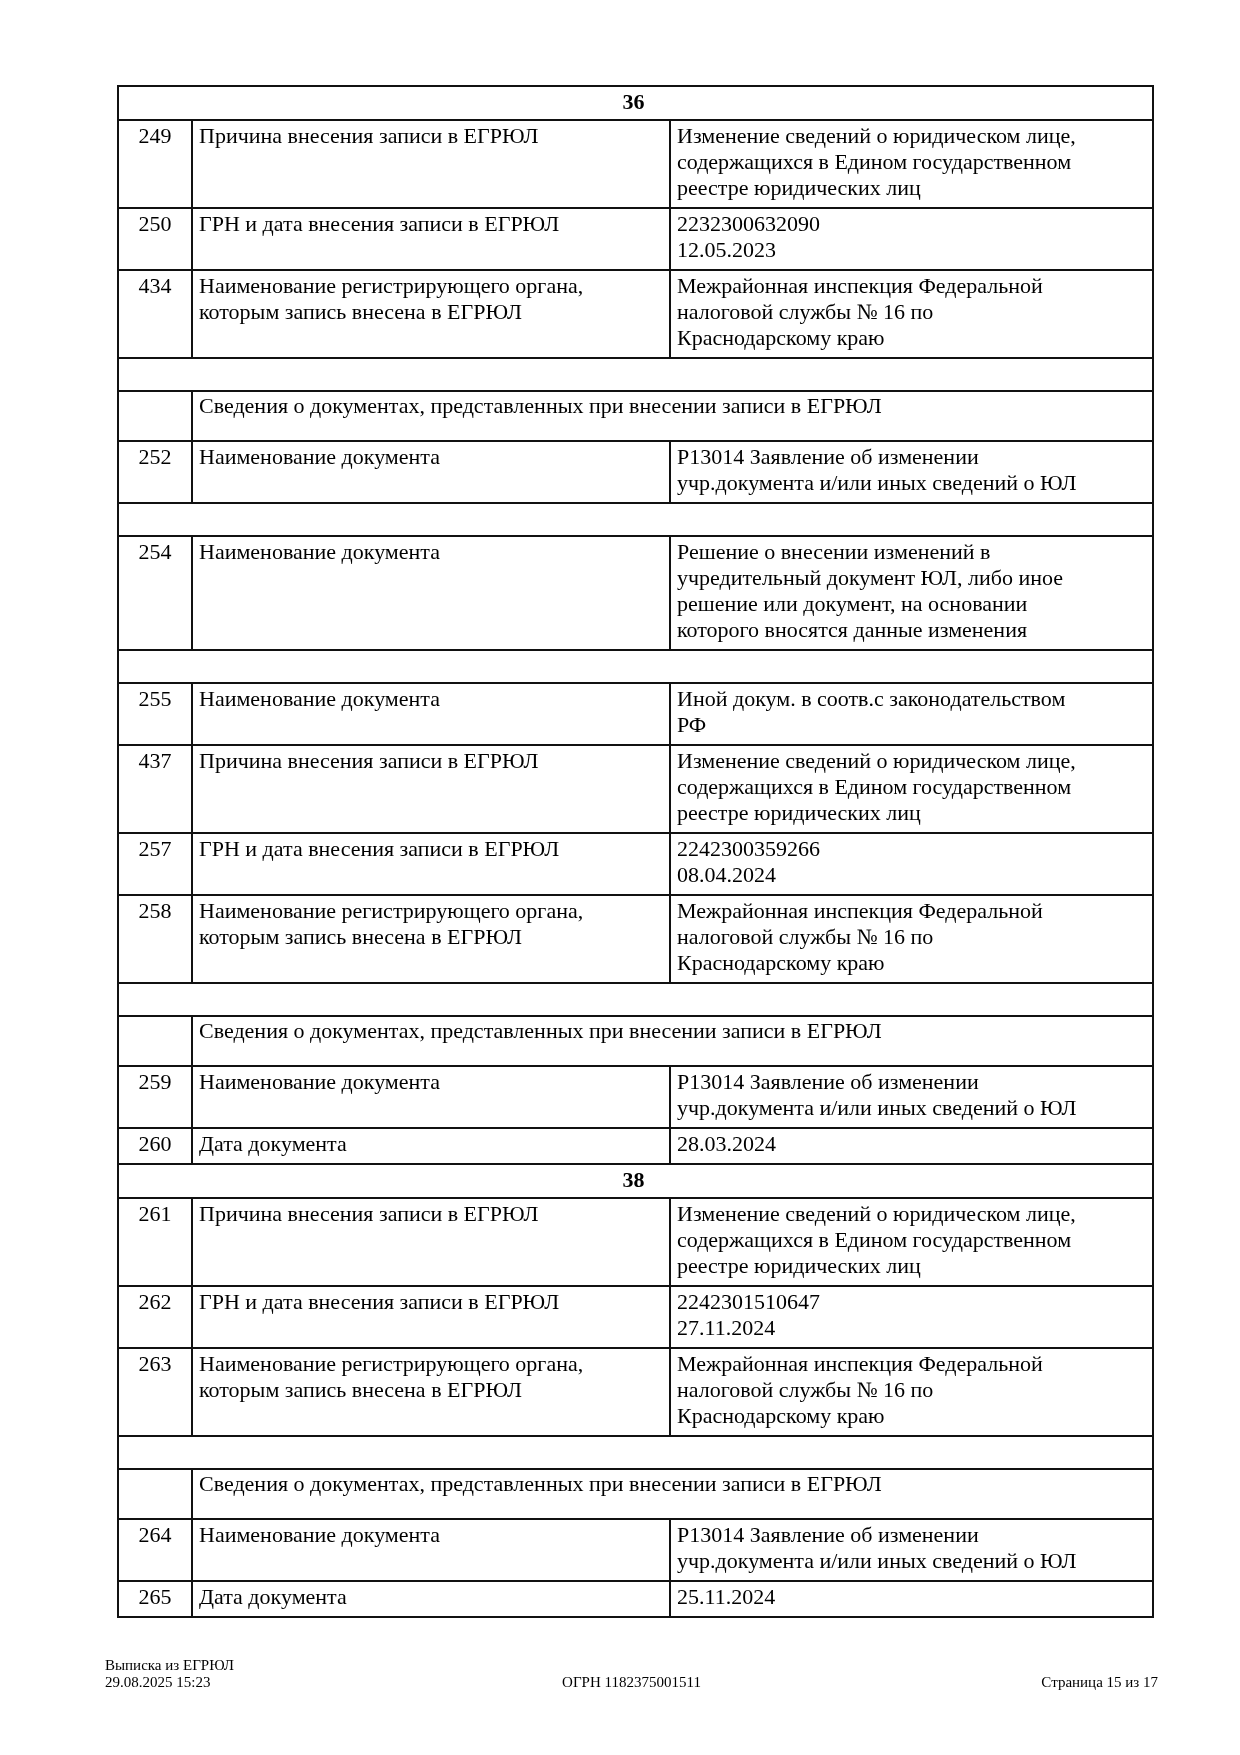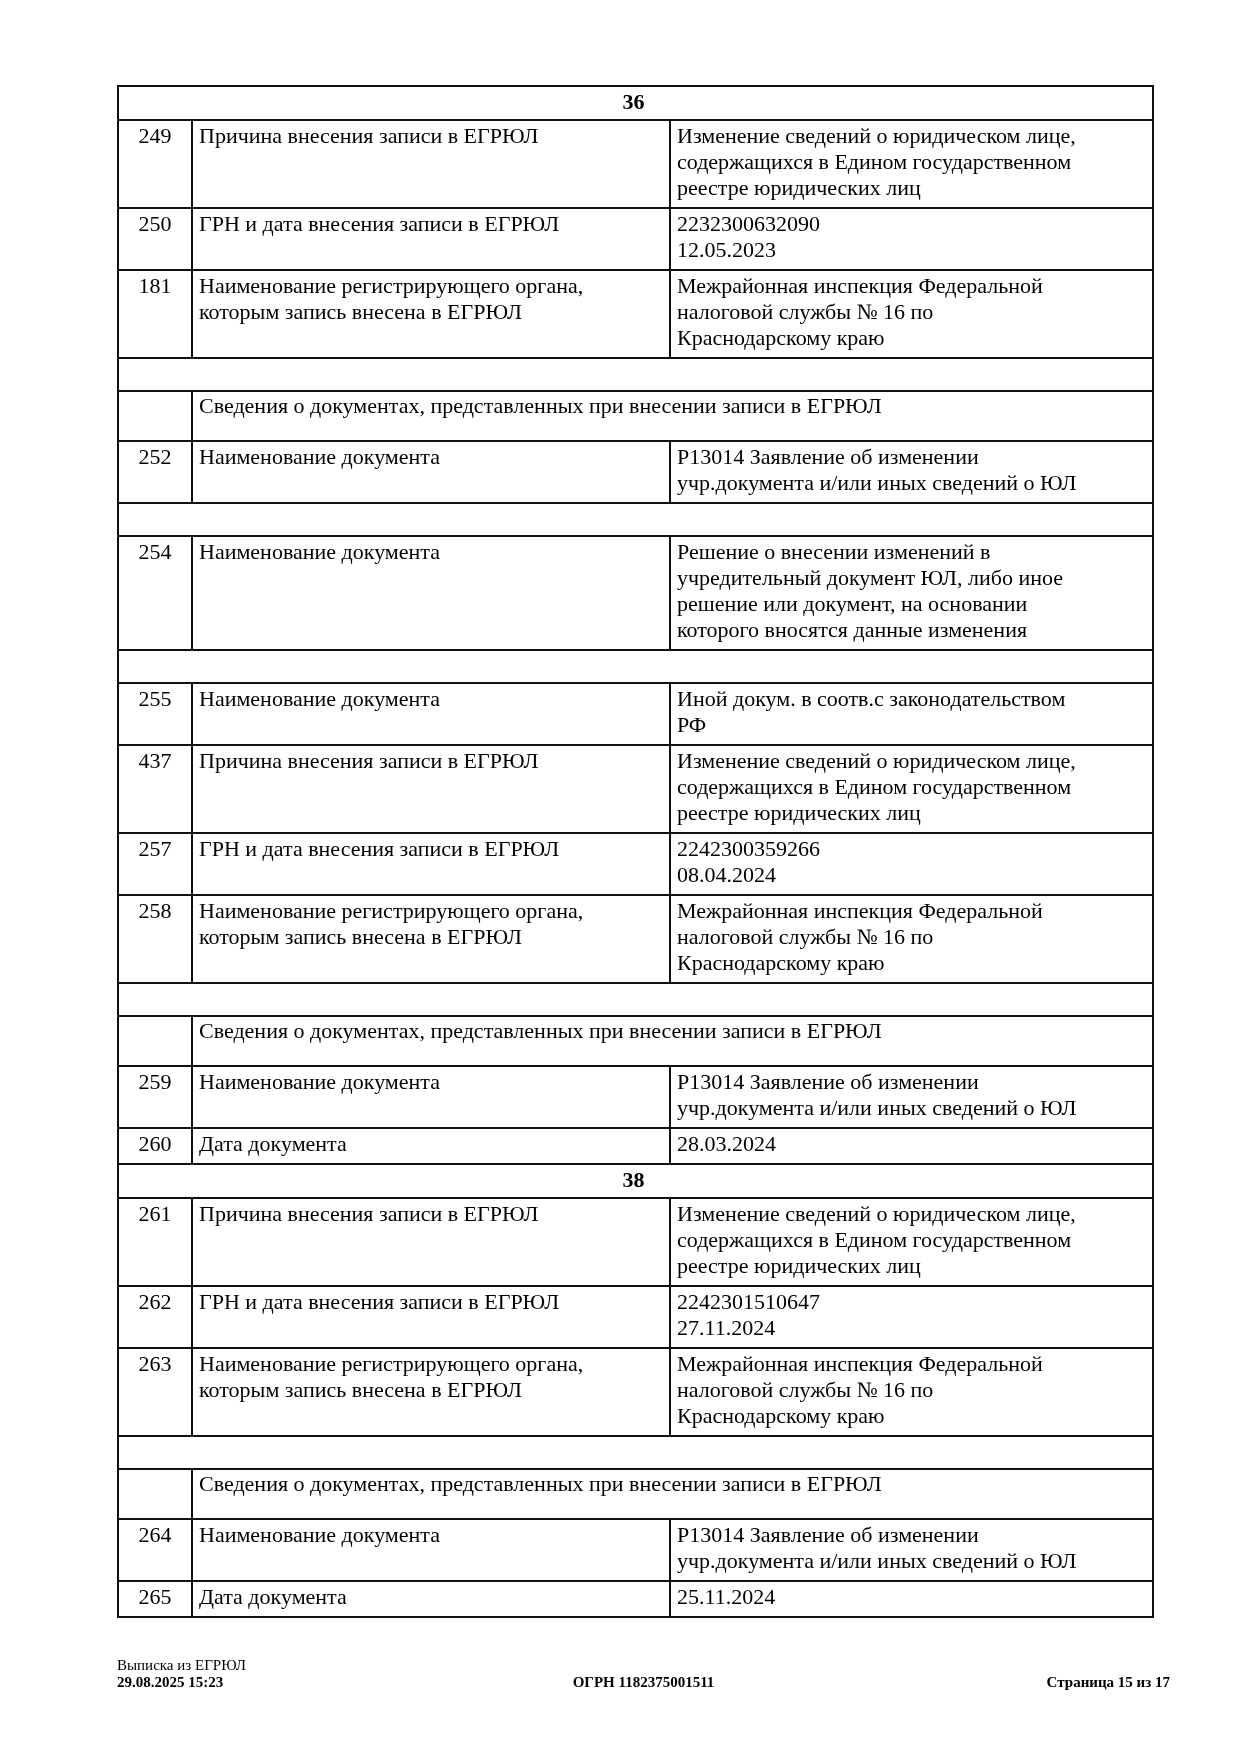--- a/index.html
+++ b/index.html
@@ -48,31 +48,30 @@
     height: 31px;
     padding: 0;
   }
   .doc-table tr.subhead td {
     padding-top: 1px;
     padding-bottom: 21px;
     white-space: normal;
   }
   .page-footer {
     position: absolute;
-    left: 117px;
+    left: 105px;
     top: 1657px;
     width: 1053px;
     font-size: 15px;
     line-height: 17px;
   }
   .footer-line2 {
     display: grid;
     grid-template-columns: 1fr auto 1fr;
     align-items: baseline;
-    font-weight: bold;
   }
   .footer-line2 .f-center { text-align: center; }
   .footer-line2 .f-right  { text-align: right; }
 </style>
 </head>
 <body>
 
 <table class="doc-table">
   <colgroup>
     <col style="width:74px">
@@ -90,21 +89,21 @@
 содержащихся в Едином государственном
 реестре юридических лиц</td>
       </tr>
       <tr>
         <td class="num">250</td>
         <td>ГРН и дата внесения записи в ЕГРЮЛ</td>
         <td>2232300632090
 12.05.2023</td>
       </tr>
       <tr>
-        <td class="num">181</td>
+        <td class="num">434</td>
         <td>Наименование регистрирующего органа,
 которым запись внесена в ЕГРЮЛ</td>
         <td>Межрайонная инспекция Федеральной
 налоговой службы № 16 по
 Краснодарскому краю</td>
       </tr>
       <tr class="spacer">
         <td colspan="3"></td>
       </tr>
       <tr class="subhead">

